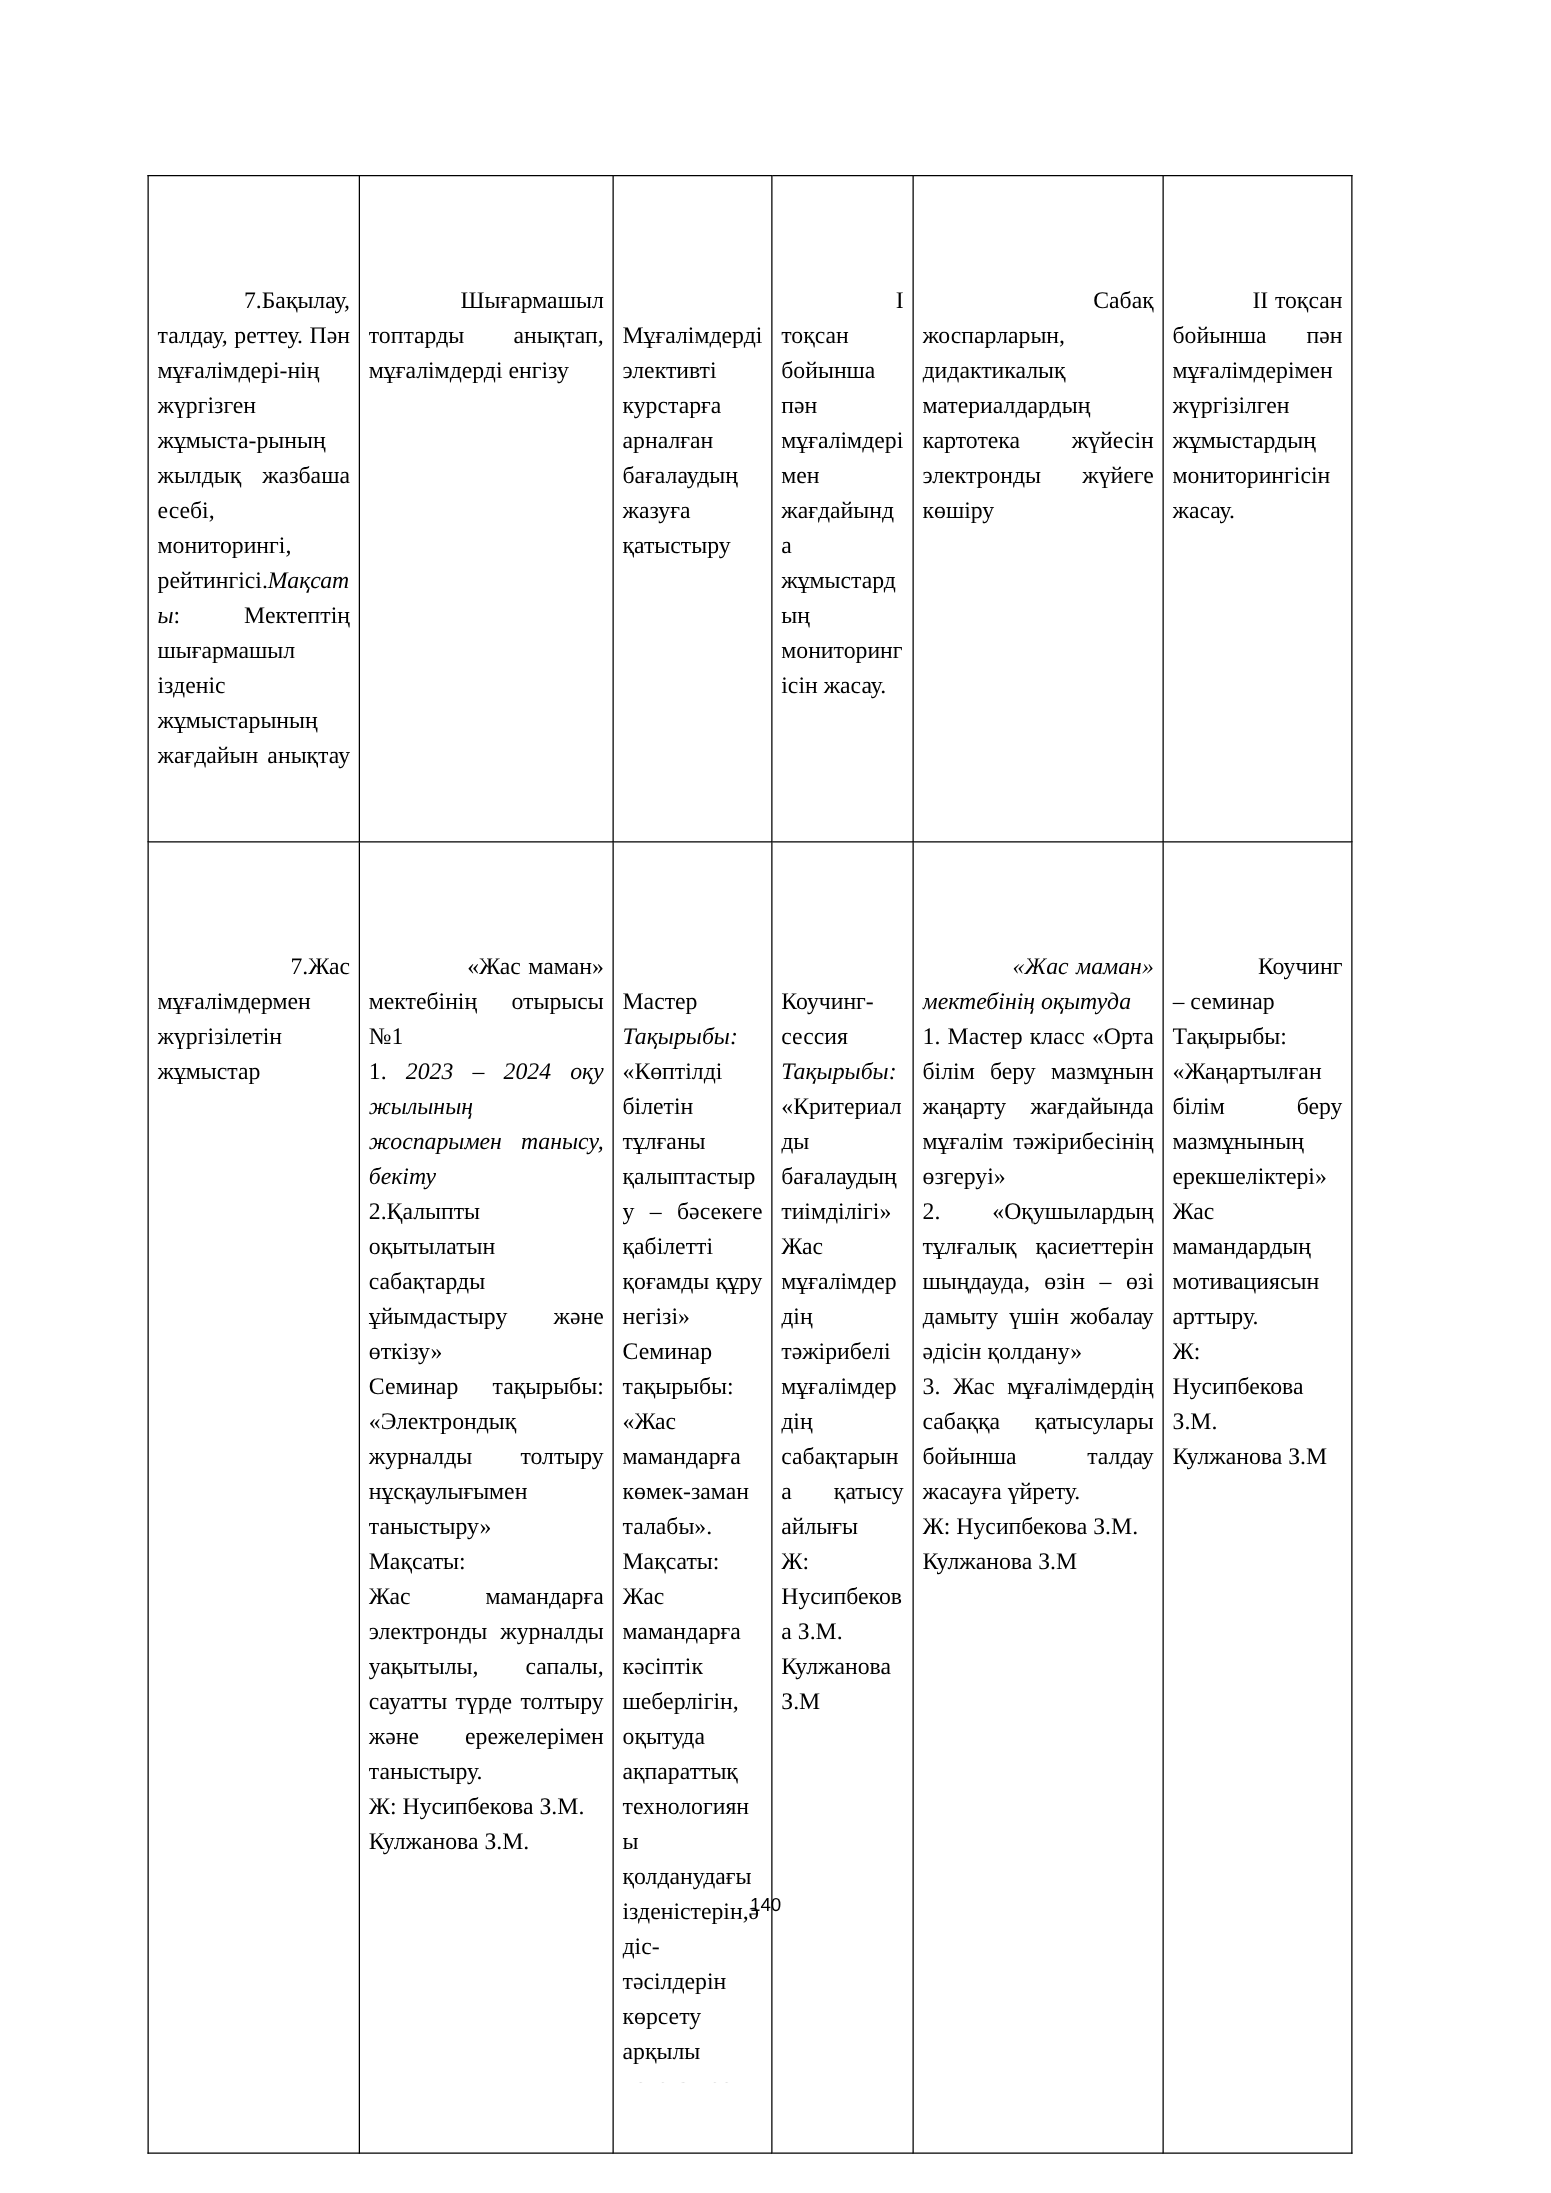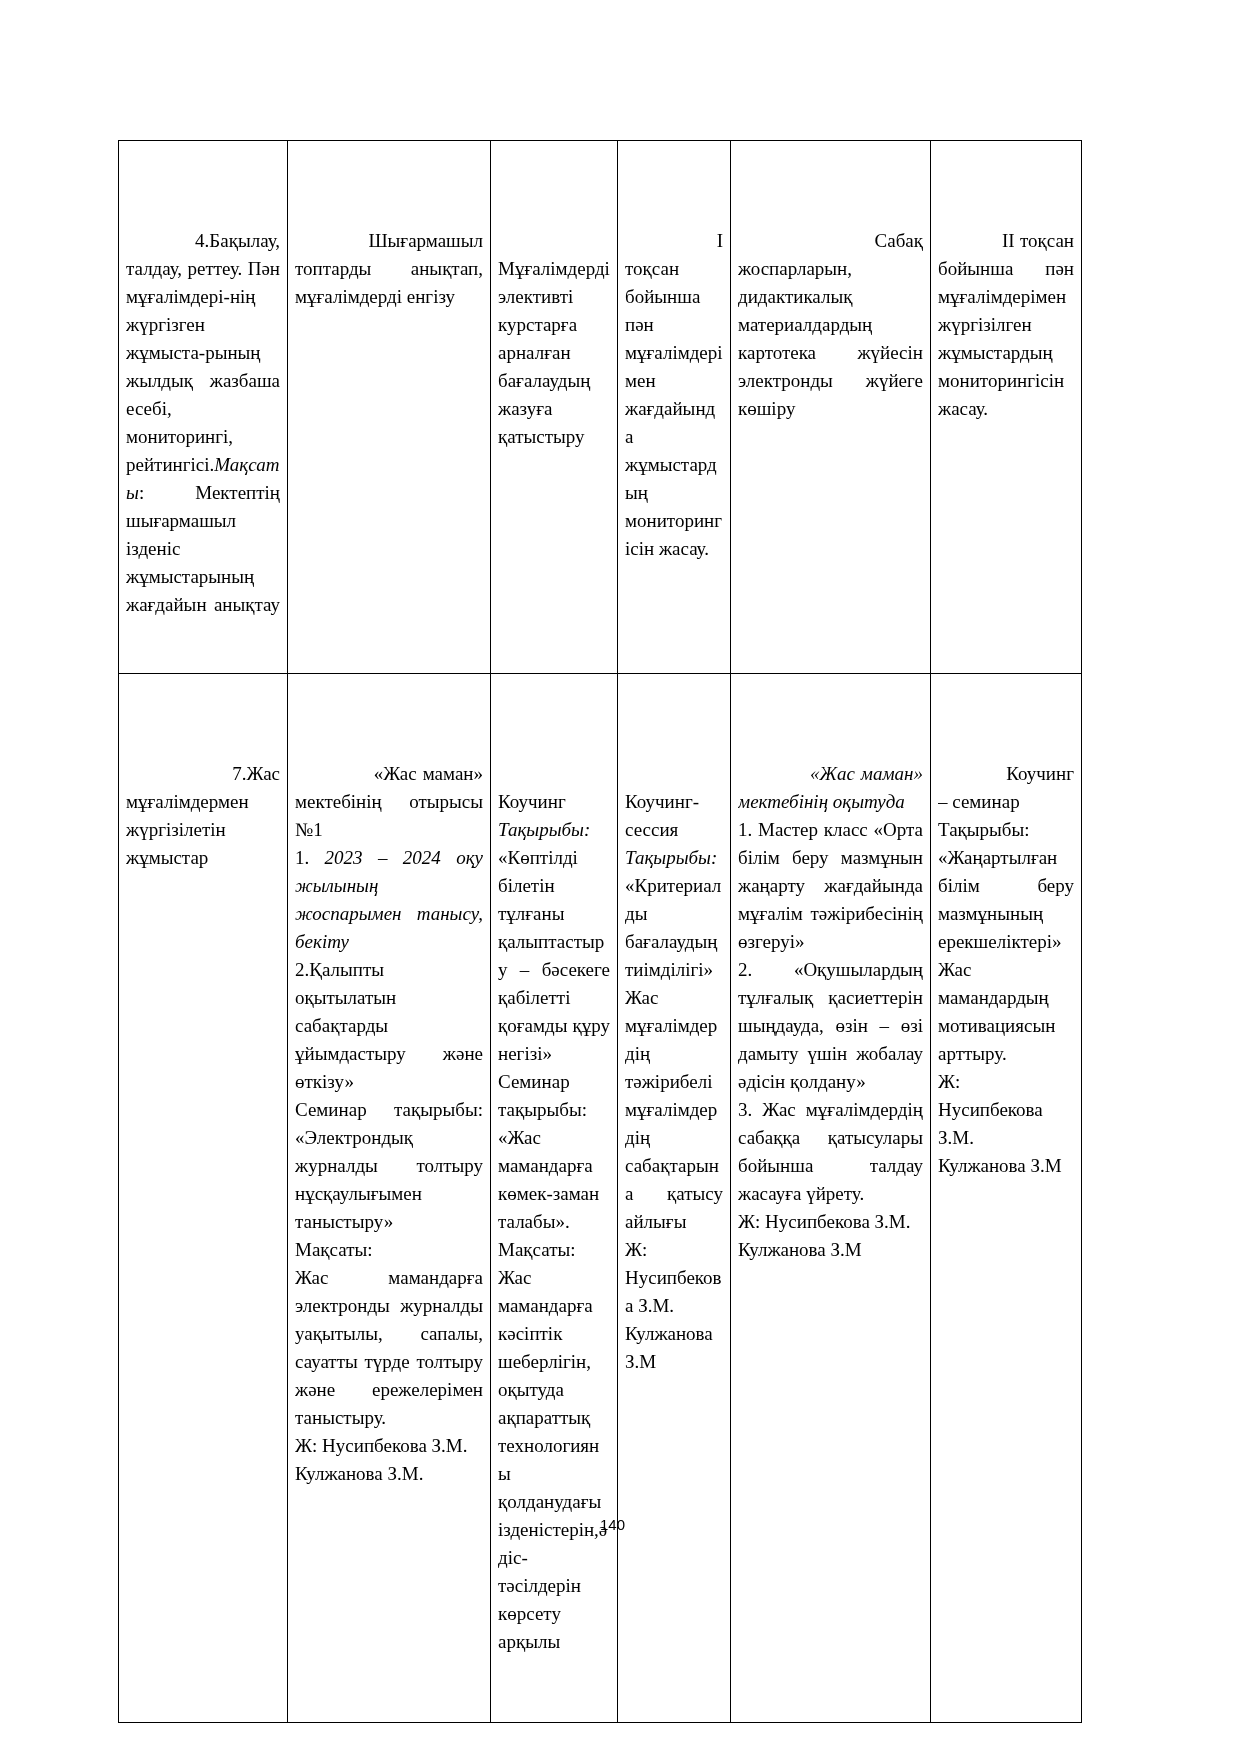--- a/index.html
+++ b/index.html
@@ -60,21 +60,21 @@
       <col style="width:203px">
       <col style="width:127px">
       <col style="width:113px">
       <col style="width:200px">
       <col style="width:151px">
     </colgroup>
     <tbody>
       <tr>
         <td>
           <div class="box1">
-            <span class="seg">4.Бақылау, талдау, реттеу. Пән мұғалімдері-нің жүргізген жұмыста-рының жылдық жазбаша есебі, мониторингі, рейтингісі.</span><span class="seg i">Мақсаты</span><span class="seg">: Мектептің шығармашыл ізденіс жұмыстарының жағдайын анықтау және түзету.</span>
+            <span class="seg">7.Бақылау, талдау, реттеу. Пән мұғалімдері-нің жүргізген жұмыста-рының жылдық жазбаша есебі, мониторингі, рейтингісі.</span><span class="seg i">Мақсаты</span><span class="seg">: Мектептің шығармашыл ізденіс жұмыстарының жағдайын анықтау және түзету.</span>
           </div>
         </td>
         <td>
           <div class="box1">
             <span class="seg">Шығармашыл топтарды анықтап, мұғалімдерді енгізу</span>
           </div>
         </td>
         <td>
           <div class="box1">
             <span class="seg">Мұғалімдерді элективті курстарға арналған бағалаудың жазуға қатыстыру</span>
@@ -109,21 +109,21 @@
 2.Қалыпты оқытылатын сабақтарды ұйымдастыру және өткізу»
 Семинар тақырыбы: «Электрондық журналды толтыру нұсқаулығымен таныстыру»
 Мақсаты:
 Жас мамандарға электронды журналды уақытылы, сапалы, сауатты түрде толтыру және ережелерімен таныстыру.
 Ж: Нусипбекова З.М.
 Кулжанова З.М.</span>
           </div>
         </td>
         <td>
           <div class="box2">
-            <span class="seg">Коучинг
+            <span class="seg">Мастер
 </span><span class="seg i">Тақырыбы:</span><span class="seg">
 «Көптілді білетін тұлғаны қалыптастыру – бәсекеге қабілетті қоғамды құру негізі»
 Семинар тақырыбы:
 «Жас мамандарға көмек-заман талабы».
 Мақсаты:
 Жас мамандарға кәсіптік шеберлігін, оқытуда ақпараттық технологияны қолданудағы ізденістерін,әдіс-тәсілдерін көрсету арқылы педагогтар-дың бүгінгі білім беру</span>
           </div>
         </td>
         <td>
           <div class="box2">

